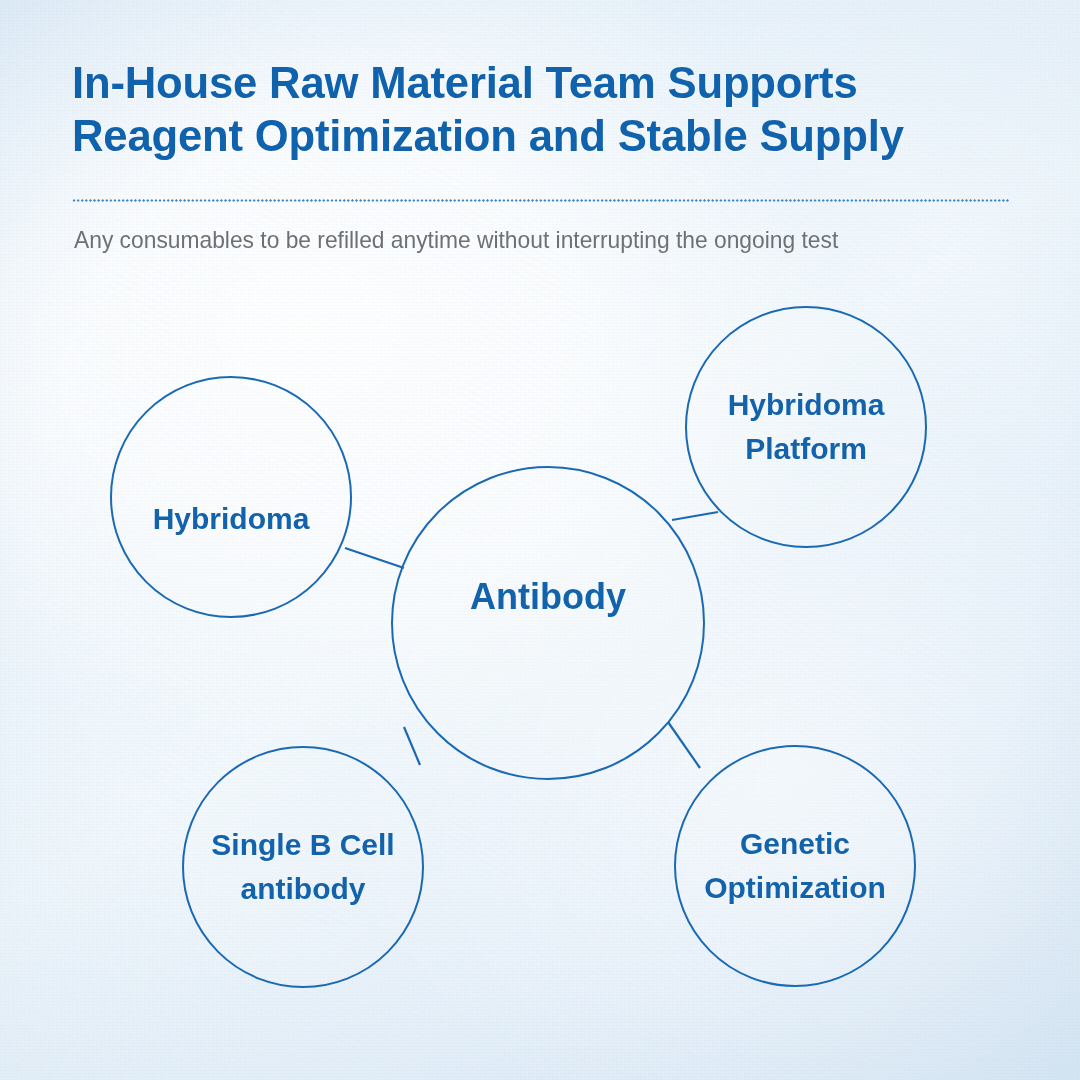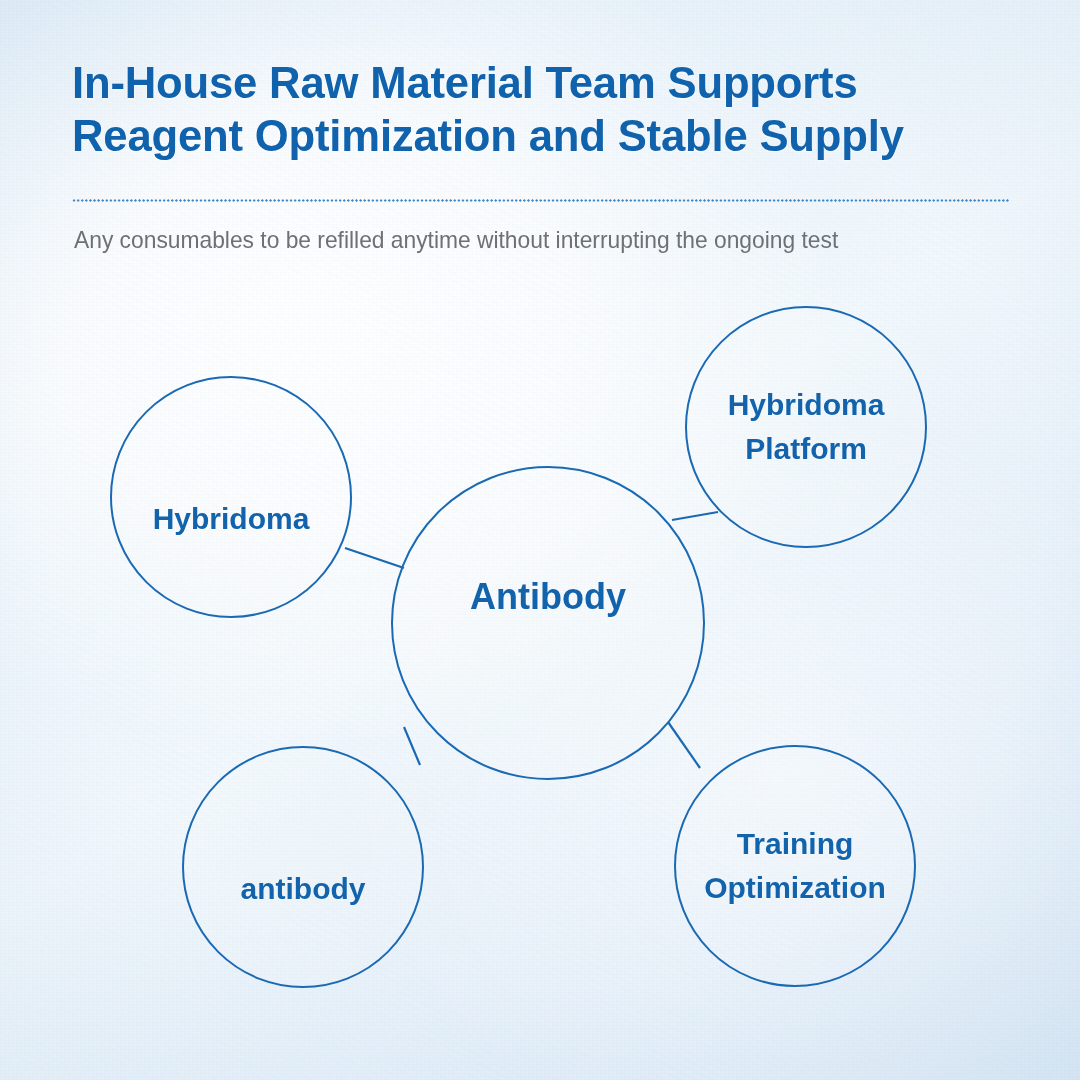--- a/index.html
+++ b/index.html
@@ -211,26 +211,26 @@
 
     <div class="node node-sat" id="node-hybridoma-training">
       <div class="node-label">
         <span>Hybridoma</span><br>
         <span>Platform</span>
       </div>
     </div>
 
     <div class="node node-sat" id="node-single-b-cell">
       <div class="node-label">
-        <br>
+        <span>Single B Cell</span><br>
         <span>antibody</span>
       </div>
     </div>
 
     <div class="node node-sat" id="node-genetic-engineering">
       <div class="node-label">
-        <span>Training</span><br>
+        <span>Genetic</span><br>
         <span>Optimization</span>
       </div>
     </div>
 
   </div>
 </div>
 
 </body></html>

